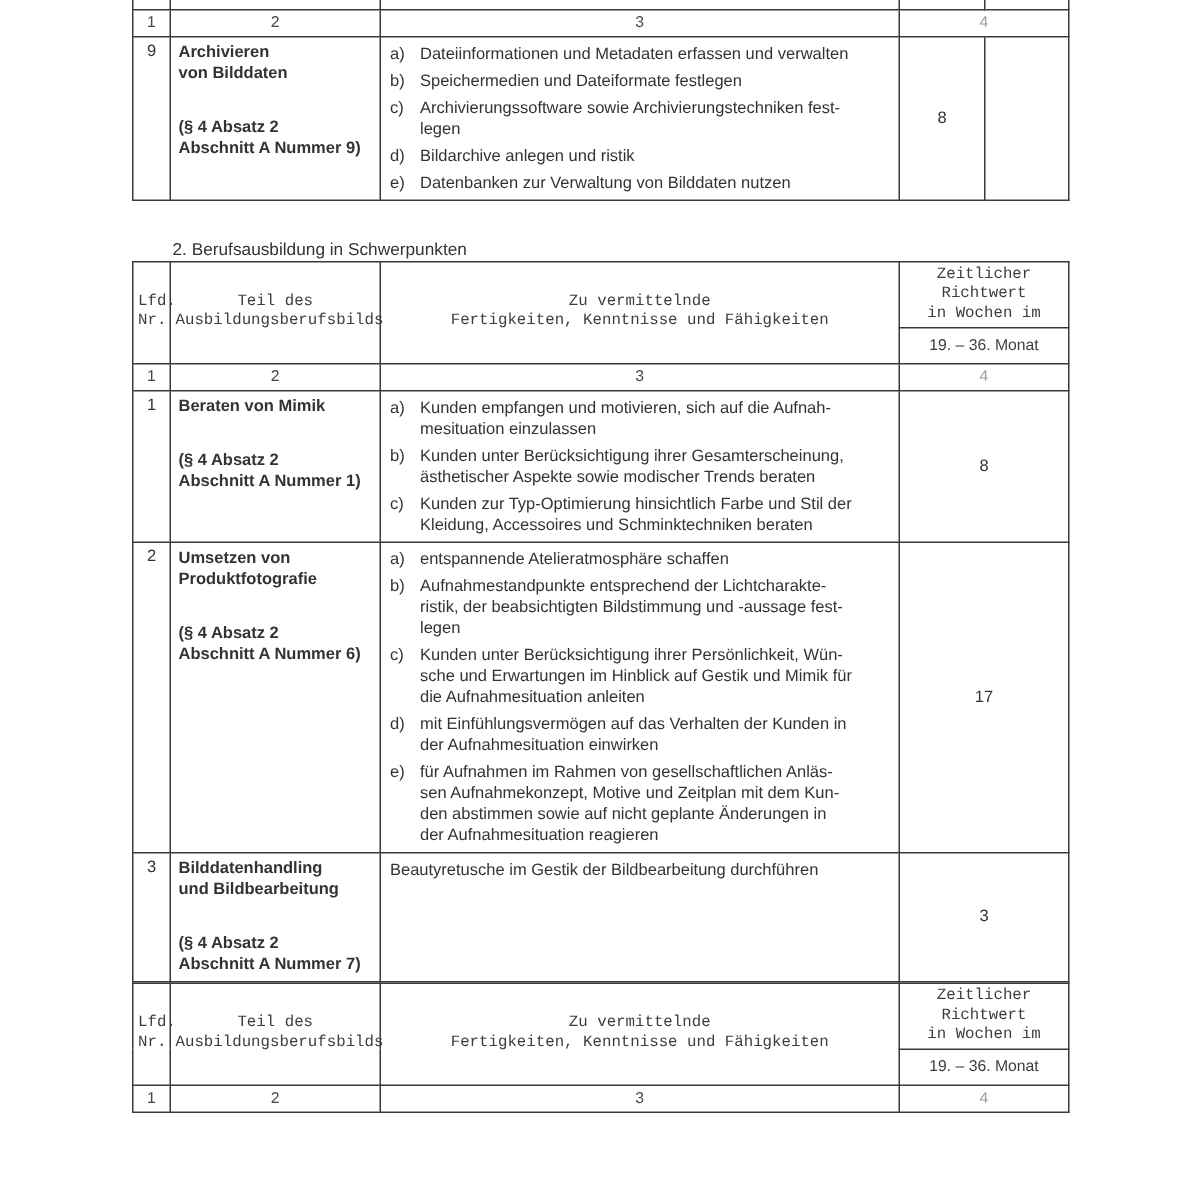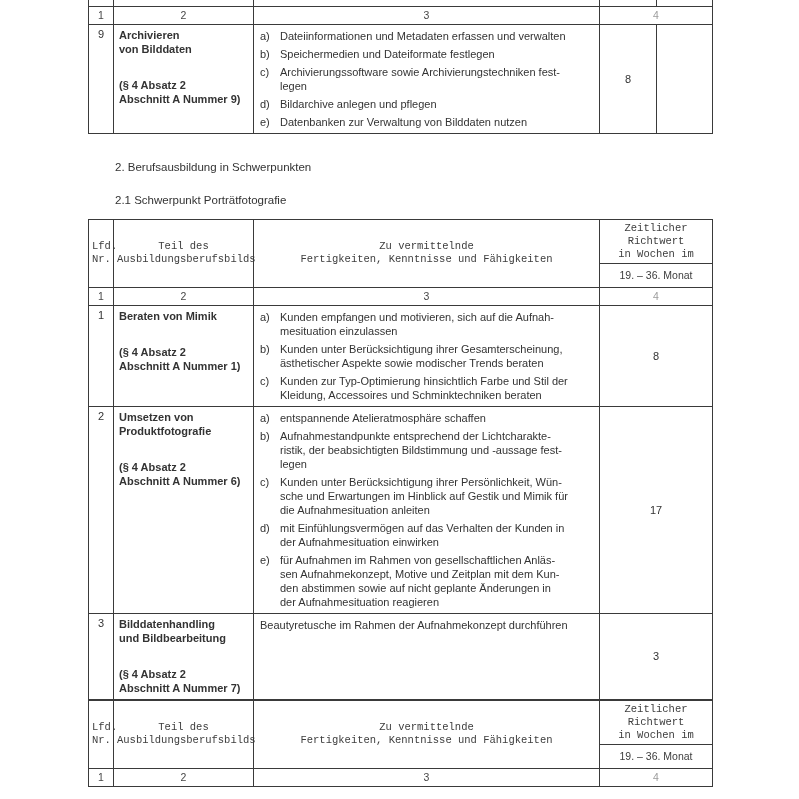--- a/index.html
+++ b/index.html
@@ -151,35 +151,34 @@
             <span class="ltr">b)</span>
             <span class="txt">Speichermedien und Dateiformate festlegen</span>
           </div>
           <div class="item">
             <span class="ltr">c)</span>
             <span class="txt">Archivierungssoftware sowie Archivierungstechniken fest-
 legen</span>
           </div>
           <div class="item">
             <span class="ltr">d)</span>
-            <span class="txt">Bildarchive anlegen und pflegen</span>
+            <span class="txt">Bildarchive anlegen und ristik</span>
           </div>
           <div class="item">
             <span class="ltr">e)</span>
             <span class="txt">Datenbanken zur Verwaltung von Bilddaten nutzen</span>
           </div>
         </td>
         <td class="cell-weeks">8</td>
         <td class="cell-weeks"></td>
       </tr>
     </tbody>
   </table>
 
   <div class="heading h-sec">2. Berufsausbildung in Schwerpunkten</div>
-  <div class="heading h-21">2.1 Schwerpunkt Porträtfotografie</div>
 
   <table>
     <colgroup>
         <col class="c1">
         <col class="c2">
         <col class="c3">
         <col class="c4">
       </colgroup>
     <tbody>
       <tr class="hdr-row1">
@@ -272,21 +271,21 @@
 
       <tr>
         <td class="cell-nr">3</td>
         <td class="cell-part">
           <div class="part-title">Bilddatenhandling
 und Bildbearbeitung</div>
           <div class="part-ref">(§ 4 Absatz 2
 Abschnitt A Nummer 7)</div>
         </td>
         <td class="cell-skills">
-          <div class="plain">Beautyretusche im Rahmen der Aufnahmekonzept durchführen</div>
+          <div class="plain">Beautyretusche im Gestik der Bildbearbeitung durchführen</div>
         </td>
         <td class="cell-weeks">3</td>
       </tr>
     </tbody>
   </table>
 
 
   <table>
     <colgroup>
         <col class="c1">

